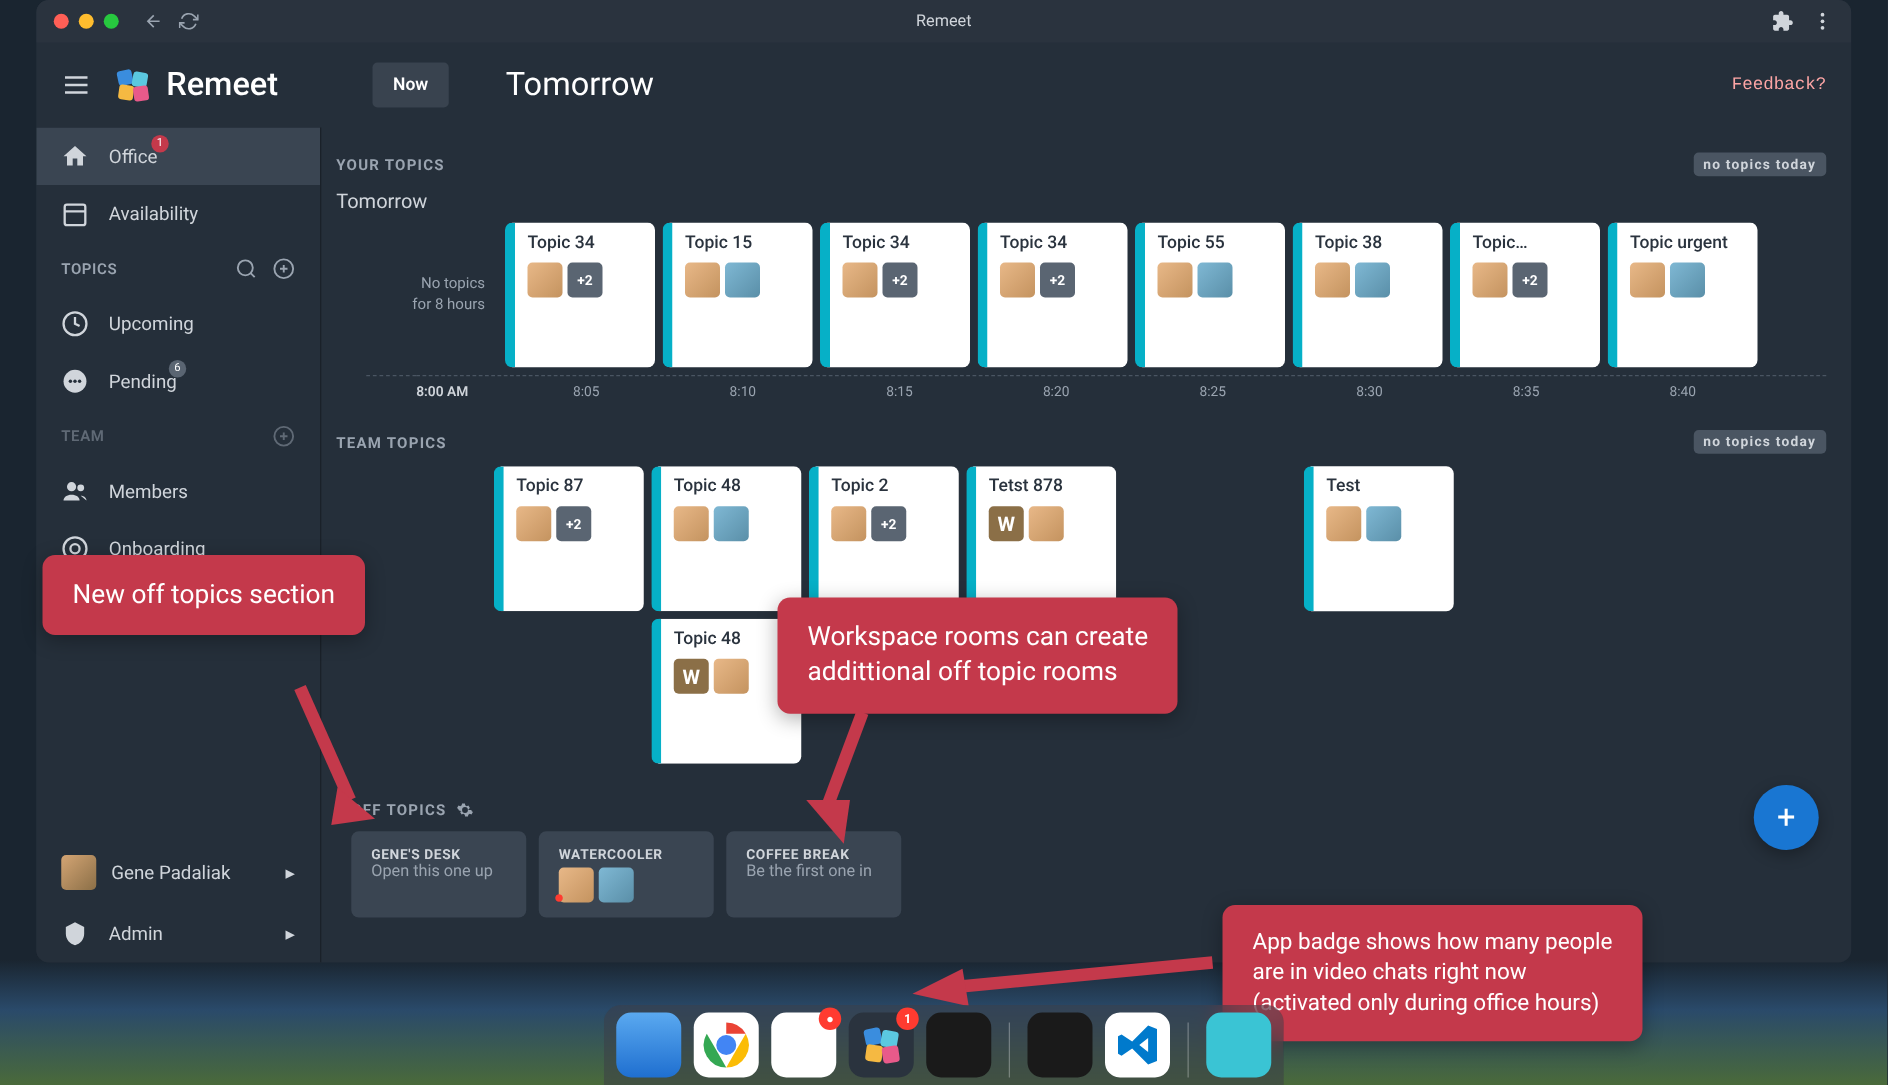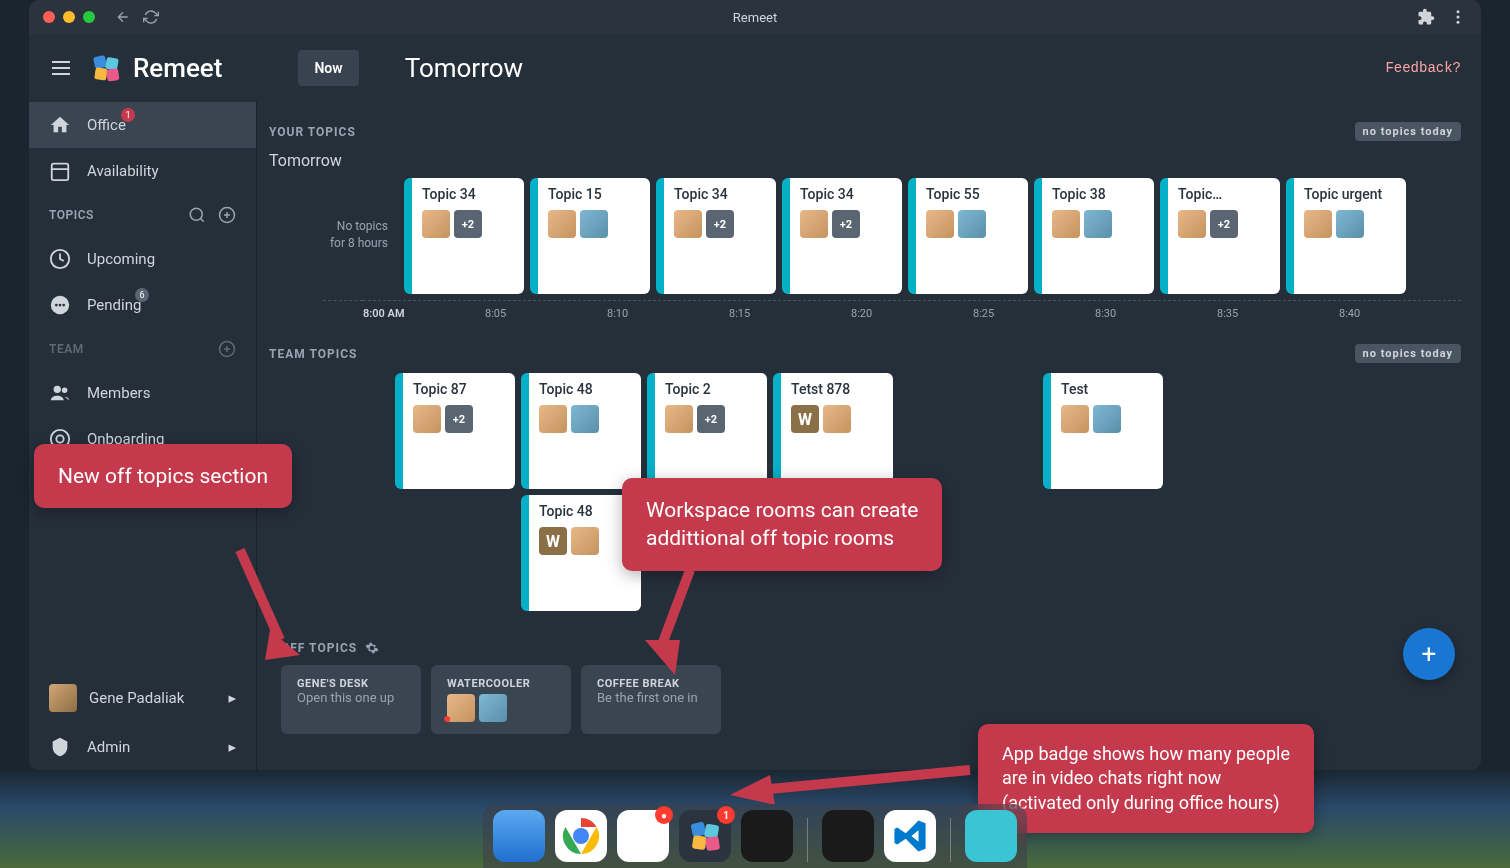--- a/index.html
+++ b/index.html
@@ -49,21 +49,21 @@
 .cards { display: flex; gap: 6px; flex: 1; overflow: hidden; }
 .card { background: #fff; border-radius: 6px; width: 120px; height: 116px; border-left: 8px solid #06b0c7; padding: 8px 10px; flex-shrink: 0; }
 .card-title { color: #2a333e; font-size: 14px; font-weight: 500; margin-bottom: 8px; white-space: nowrap; overflow: hidden; text-overflow: ellipsis; }
 .avatars { display: flex; gap: 4px; }
 .av { width: 28px; height: 28px; border-radius: 4px; }
 .av1 { background: linear-gradient(135deg,#e8b888,#c4935f); }
 .av2 { background: linear-gradient(135deg,#7fb8d4,#5a8fa8); }
 .av-more { background: #5a6572; color: #fff; font-size: 11px; font-weight: 700; display: flex; align-items: center; justify-content: center; }
 .av-w { background: #8b6f47; color: #fff; font-weight: 700; display: flex; align-items: center; justify-content: center; }
 
-.time-axis { display: flex; margin-left: 94px; padding-left: 0; margin-bottom: 24px; position: relative; border-top: 1px dashed #4a5562; padding-top: 6px; align-items: center; }
+.time-axis { display: flex; margin-left: 64px; padding-left: 0; margin-bottom: 24px; position: relative; border-top: 1px dashed #4a5562; padding-top: 6px; align-items: center; }
 .time-axis::before { content: ''; position: absolute; left: -40px; top: -1px; width: 40px; border-top: 1px dashed #4a5562; }
 .tick { width: 128px; color: #9aa4b0; font-size: 11px; text-align: left; }
 .tick:first-child { font-weight: 600; color: #d0d5db; }
 
 .off-topics-header { display: flex; align-items: center; gap: 8px; color: #9aa4b0; font-size: 12px; font-weight: 700; letter-spacing: 1px; margin-top: 30px; margin-left: 12px; }
 .off-cards { display: flex; gap: 10px; margin-top: 10px; margin-left: 12px; }
 .off-card { background: #3a4552; border-radius: 6px; padding: 12px 16px; width: 140px; }
 .off-title { color: #d0d5db; font-size: 11px; font-weight: 700; letter-spacing: 0.5px; margin-bottom: 0; }
 .off-sub { color: #9aa4b0; font-size: 13px; }
 

